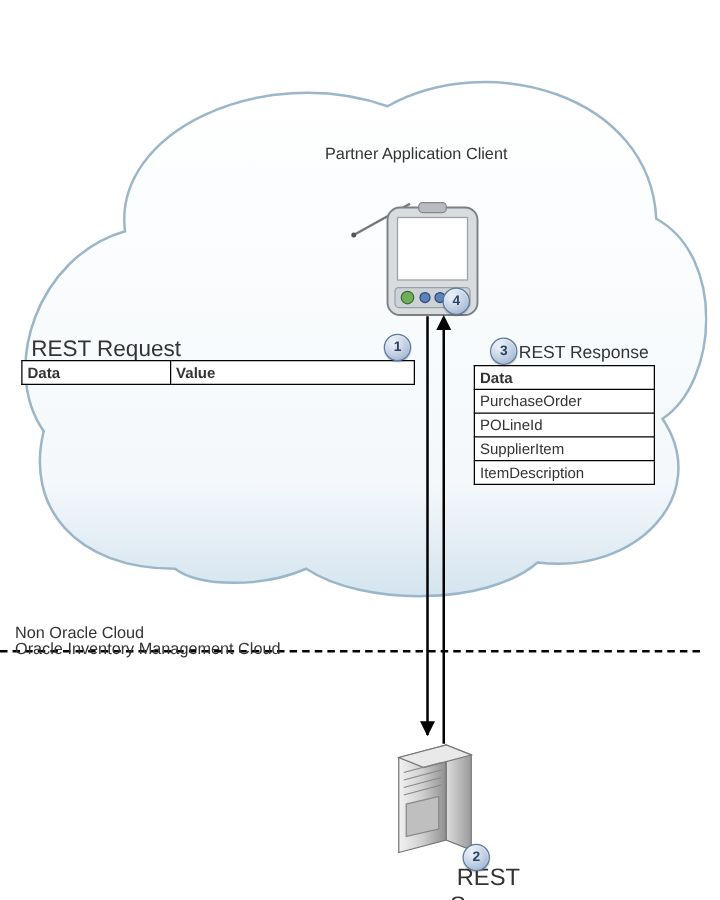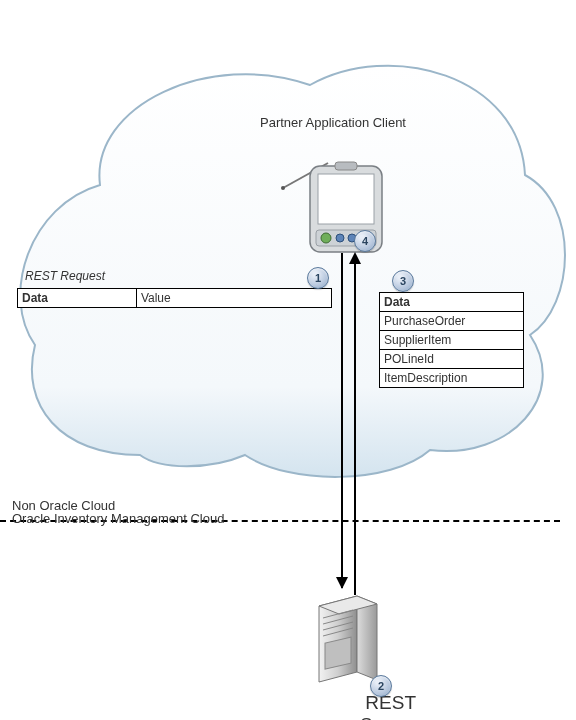--- a/index.html
+++ b/index.html
@@ -41,22 +41,21 @@
     text-align: left;
     font-size: 13px;
     line-height: 1.3;
   }
 
   
   .req-title {
     position: absolute;
     left: 25px;
     top: 269px;
-    font-size: 12px;
-    font-style: italic;
+    font-size: 18px;
   }
   .req-table {
     position: absolute;
     left: 17px;
     top: 288px;
     border-collapse: collapse;
     font-size: 12px;
     width: 315px;
     background: #fff;
   }
@@ -238,38 +237,39 @@
   <div class="arrow-down"></div>
   <div class="arrow-up">
       <div class="shaft"></div>
     </div>
 
   <div class="req-title">REST Request</div>
   <table class="req-table">
     <tbody>
         <tr>
       <td class="c1" style="font-weight:bold">Data</td>
-      <td class="c2" style="font-weight:normal">Value</td>
+      <td class="c2" style="font-weight:bold">Value</td>
     </tr>
   </tbody>
     </table>
 
+  <div class="resp-title">REST Response</div>
   <table class="resp-table">
     <tbody>
         <tr>
           <td style="font-weight:bold">Data</td>
         </tr>
     <tr>
           <td>PurchaseOrder</td>
         </tr>
     <tr>
+          <td>POLineId</td>
+        </tr>
+    <tr>
           <td>SupplierItem</td>
-        </tr>
-    <tr>
-          <td>POLineId</td>
         </tr>
     <tr>
           <td>ItemDescription</td>
         </tr>
   </tbody>
     </table>
 
   <div class="badge b1">1</div>
   <div class="badge b3">3</div>
   <div class="badge b4">4</div>

